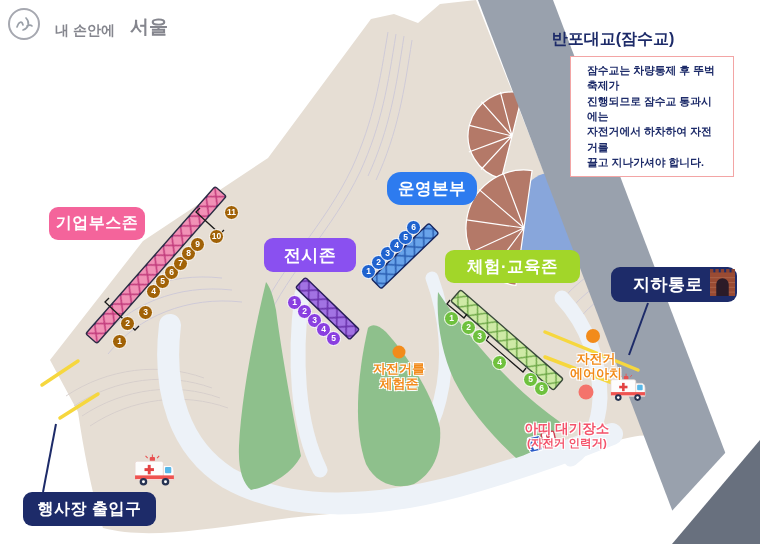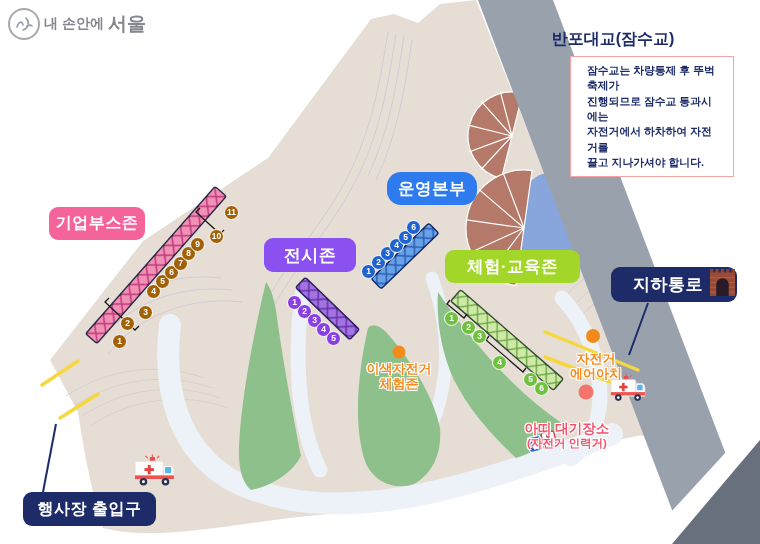--- a/index.html
+++ b/index.html
@@ -17,21 +17,21 @@
   .poi-label{position:absolute;text-align:center;font-weight:bold;white-space:pre-line;line-height:1.18;
     text-shadow:-1px -1px 0 #fff,1px -1px 0 #fff,-1px 1px 0 #fff,1px 1px 0 #fff,0 0 2px #fff;}
   .orange{color:#f28b1b;font-size:13px;}
   .red{color:#f4536b;font-size:13.5px;}
   .red .sub{font-size:11.5px;display:block;}
   #bridge-title{left:538px;top:29px;width:150px;text-align:center;font-size:16px;
     font-weight:bold;color:#1d2b69;}
   #notice-box{left:570px;top:56px;width:164px;background:#fff;border:1.5px solid #f3a5a5;
     padding:6px 16px;font-size:10.8px;font-weight:bold;color:#1d2b69;line-height:1.42;
     white-space:pre-line;box-sizing:border-box;}
-  #logo{left:8px;top:8px;display:flex;align-items:center;gap:4px;color:#85868e;}
+  #logo{left:8px;top:8px;display:flex;align-items:flex-end;gap:15px;color:#85868e;}
   #logo .ring{width:32px;height:32px;border:2px solid #a6a8b0;border-radius:50%;
     display:flex;align-items:center;justify-content:center;box-sizing:border-box;}
   #logo .t-small{font-size:14px;font-weight:bold;}
   #logo .t-big{font-size:19px;font-weight:bold;}
   #stage-circle{left:275px;top:124px;width:64px;height:64px;border-radius:50%;
     background:#ffe91f;color:#1d2b69;font-size:21px;}
   #pill-corporate{left:49px;top:207px;width:96px;height:33px;background:#f4649b;font-size:16px;}
   #pill-exhibit{left:264px;top:238px;width:92px;height:34px;background:#8a50f0;font-size:17px;}
   #pill-hq{left:387px;top:172px;width:90px;height:33px;background:#2d7bef;font-size:16.5px;border-radius:14px;}
   #pill-exp{left:445px;top:250px;width:135px;height:33px;background:#a2d629;font-size:16.5px;}
@@ -214,21 +214,21 @@
           <rect x="16.8" y="0" width="3.5" height="4" fill="#8a4230"></rect>
       <rect x="22.4" y="0" width="3.5" height="4" fill="#8a4230"></rect>
       <rect x="0" y="3.5" width="26" height="24.5" fill="#9a4b33"></rect>
       <path d="M0,9 H26 M0,14 H26 M0,19 H26 M0,24 H26" stroke="#b06a50" stroke-width="0.8"></path>
       <path d="M 6.5,28 L 6.5,16 A 6.5,6.5 0 0 1 19.5,16 L 19.5,28 Z" fill="#2b1b28"></path>
     </svg>
   </span>
 </div>
 <div id="pill-entrance" class="pill">행사장 출입구</div>
 
-<div class="poi-label orange" style="left:347px;top:361px;width:104px;">이색자전거
+<div class="poi-label orange" style="left:347px;top:361px;width:104px;">자전거를
 체험존</div>
 <div class="poi-label orange" style="left:544px;top:351px;width:104px;">자전거
 에어아치</div>
 <div class="poi-label red" style="left:490px;top:405px;width:154px;">
   <span>아띠 대기장소</span>
   <span class="sub">(자전거 인력거)</span>
 </div>
 
 <div class="num pk" style="left:112px;top:334px;">1</div>
 <div class="num pk" style="left:120px;top:316px;">2</div>

